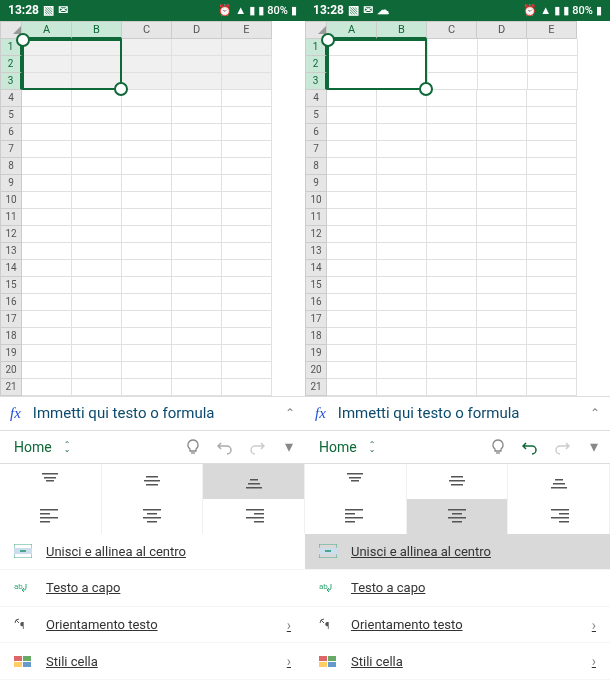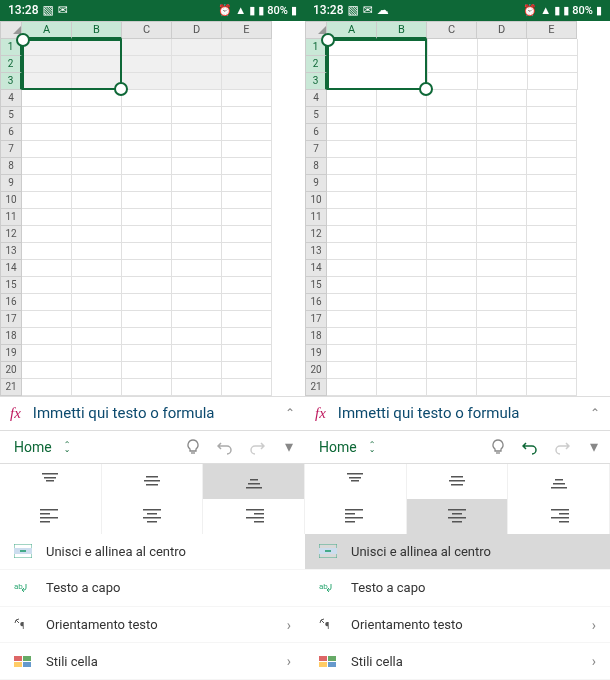--- a/index.html
+++ b/index.html
@@ -1,45 +1,45 @@
 <!DOCTYPE html>
 <html><head>
 <meta charset="utf-8">
 <style>
   * { box-sizing: border-box; margin: 0; padding: 0; }
   body { font-family: -apple-system, "Segoe UI", Roboto, sans-serif; width: 610px; height: 680px; background: #fff; display: flex; }
   .pane { width: 305px; height: 680px; display: flex; flex-direction: column; position: relative; }
   .status-bar { height: 24px; background: #0e6837; color: #fff; display: flex; align-items: center; padding: 0 8px; font-size: 12px; font-weight: 500; }
-  .status-left { display: flex; gap: 4px; align-items: center; }
+  .status-left { display: flex; gap: 4px; align-items: center; font-weight: bold; }
   .status-right { margin-left: auto; display: flex; gap: 3px; align-items: center; font-size: 11px; }
   .grid-area { flex: 0 0 auto; background: #fff; position: relative; }
   .grid-header { display: flex; height: 18px; }
   .corner { width: 22px; height: 18px; background: #e6e6e6; border: 1px solid #ccc; display:flex;align-items:center;justify-content:flex-end; }
   .col-h { width: 50px; height: 18px; background: #e6e6e6; border: 1px solid #ccc; border-left: none; display: flex; align-items: center; justify-content: center; font-size: 11px; color: #555; }
   .col-h.sel { background: #c9e8d7; color: #0e6837; border-bottom: 2px solid #0e6837; }
   .grid-body { }
   .grid-row { display: flex; height: 17px; }
   .row-h { width: 22px; background: #e6e6e6; border: 1px solid #ccc; border-top: none; display: flex; align-items: center; justify-content: center; font-size: 10px; color: #555; }
   .row-h.sel { background: #c9e8d7; color: #0e6837; border-right: 2px solid #0e6837; }
   .cell { width: 50px; border-right: 1px solid #e0e0e0; border-bottom: 1px solid #e0e0e0; background: #fff; }
   .sel-box { position: absolute; border: 2px solid #0e6837; pointer-events: none; }
   .handle { width: 14px; height: 14px; border-radius: 50%; background: #fff; border: 2px solid #0e6837; position: absolute; }
   .sel-fill .cell { background: #f0f0f0; }
   .formula-bar { height: 40px; border-top: 1px solid #ddd; border-bottom: 1px solid #ddd; display: flex; align-items: center; padding: 0 10px; gap: 12px; }
-  .fx { font-style: italic; font-family: Georgia, serif; color: #be185d; font-size: 15px; }
+  .fx { font-style: italic; font-family: Georgia, serif; color: #1d4ed8; font-size: 15px; }
   .formula-input { flex: 1; color: #0c4a6e; font-size: 15px; }
   .expand { color: #888; font-size: 12px; }
   .ribbon-tab { height: 38px; display: flex; align-items: center; padding: 0 6px; border-bottom: 1px solid #ddd; }
   .home-btn { color: #0e6837; font-size: 14px; padding: 6px 8px; display: flex; align-items: center; gap: 12px; }
   .rib-icons { margin-left: auto; display: flex; gap: 12px; align-items: center; color: #888; }
   .rib-ic { width: 20px; height: 20px; display: flex; align-items: center; justify-content: center; }
   .align-row { display: flex; height: 40px; }
   .align-cell { flex: 1; display: flex; align-items: center; justify-content: center; border-right: 1px solid #f0f0f0; }
   .align-cell.active { background: #d9d9d9; }
-  .menu-item { height: 42px; display: flex; align-items: center; padding: 0 14px; gap: 14px; font-size: 13px; color: #333; border-bottom: 1px solid #f5f5f5; }
+  .menu-item { height: 42px; display: flex; align-items: center; padding: 0 14px; gap: 14px; font-size: 13px; color: #333; border-bottom: 1px solid #f5f5f5; text-decoration: underline; }
   .menu-item.active { background: #d9d9d9; }
   .menu-icon { width: 18px; height: 18px; display: flex; align-items: center; justify-content: flex-end; }
   .menu-chevron { margin-left: auto; color: #888; font-size: 14px; }
   svg { display: block; }
   .sort-ic { display:inline-flex; flex-direction:column; line-height:5px; font-size:8px; color:#0e6837; }
 </style>
 </head>
 <body>
 
 <div class="pane">

